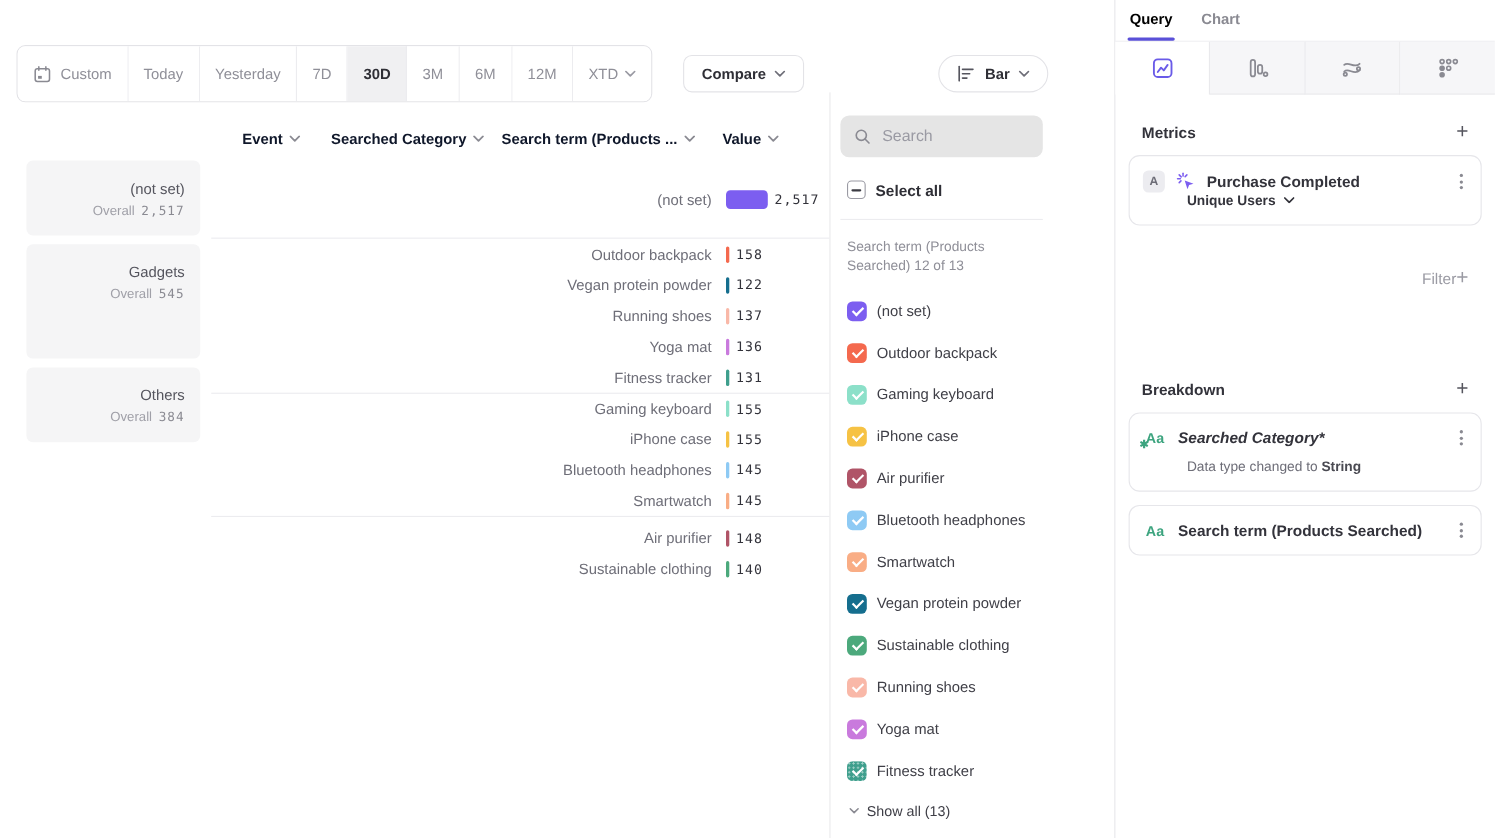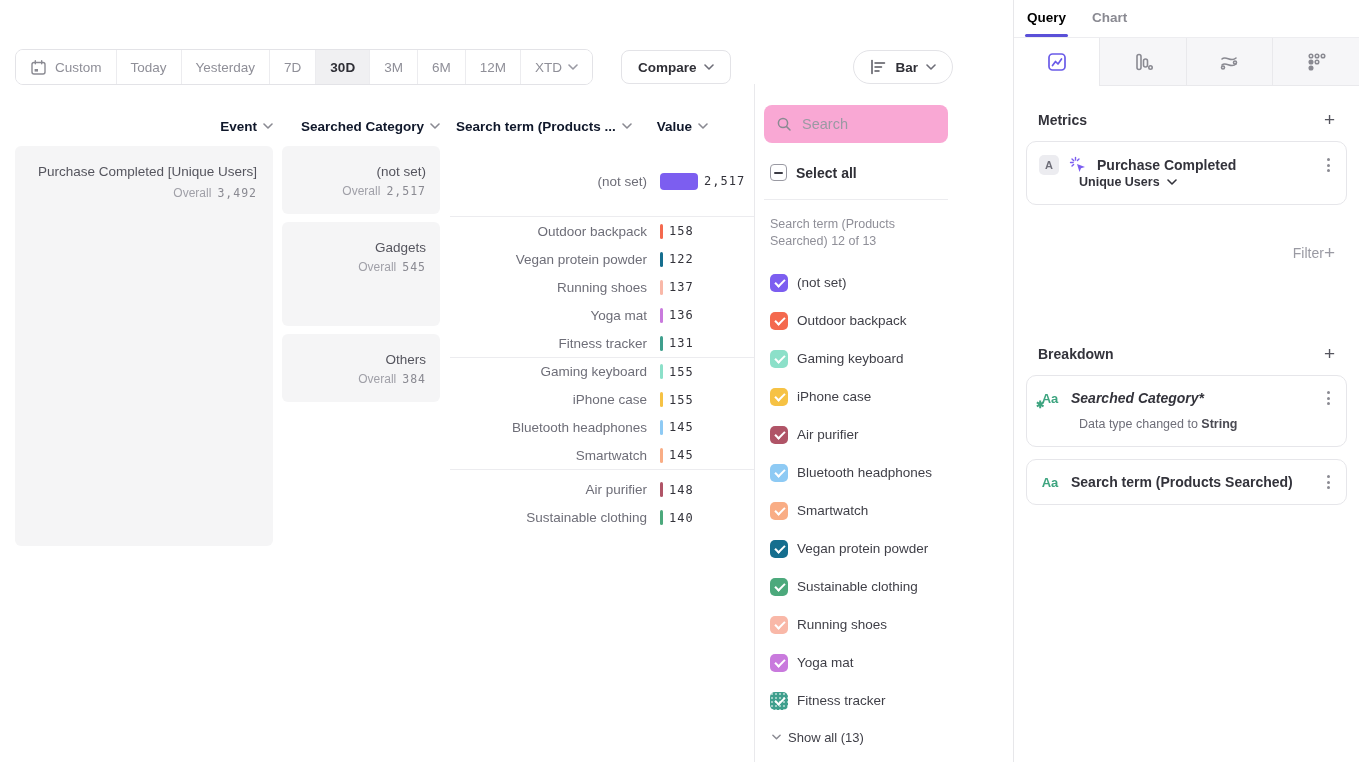--- a/index.html
+++ b/index.html
@@ -3,21 +3,21 @@
 <meta charset="utf-8">
 <style>
   * { box-sizing: border-box; margin: 0; padding: 0; }
   html,body { width:1359px; height:762px; overflow:hidden; background:#fff;
     font-family:"Liberation Sans", sans-serif; color:#3a3a42; }
   .app { display:grid; grid-template-columns:1013px 346px; height:762px; }
 
   
   .main-col { display:flex; flex-direction:column; }
   .toolbar { display:flex; align-items:center; margin:50px 15px 0 15px; height:34px; flex:0 0 auto; }
-  .seg-control { display:flex; align-items:stretch; height:36px; border:1px solid #e3e3e7; border-radius:8px; overflow:hidden; background:#fff; }
+  .seg-control { display:flex; align-items:stretch; height:52px; border:1px solid #e3e3e7; border-radius:8px; overflow:hidden; background:#fff; }
   .seg { display:flex; align-items:center; gap:8px; padding:0 14px; font-size:13.5px; color:#8f8f98; border-right:1px solid #ececef; cursor:pointer; white-space:nowrap; background:#fff; }
   .seg:last-child { border-right:none; }
   .seg.selected { background:#f0f0f2; color:#2f2f36; font-weight:bold; }
   .seg .chev { color:#9a9aa3; margin-left:-2px; }
   .btn { display:flex; align-items:center; gap:8px; height:34px; padding:0 16px; border:1px solid #e3e3e7; border-radius:8px; background:#fff; font-size:13.5px; font-weight:bold; color:#2f2f36; cursor:pointer; }
   .compare { margin-left:28px; }
   .chart-type { margin-left:auto; margin-right:45px; border-radius:17px; }
   .chev { color:#6e6e78; display:inline-flex; }
 
   .content-row { display:flex; flex:1; margin-top:0; }
@@ -45,21 +45,21 @@
   .trow { display:flex; align-items:center; height:28px; cursor:pointer; }
   .trow-label { flex:1; text-align:right; padding-right:13px; font-size:13.5px; color:#6e6e78; white-space:nowrap; }
   .trow-viz { width:94px; display:flex; align-items:center; gap:6px; }
   .tbar { height:15px; border-radius:3px; flex:0 0 auto; }
   .tbar.big { height:17px; border-radius:4px; }
   .tval { font-family:"DejaVu Sans Mono", monospace; font-size:12px; color:#32323a; letter-spacing:1px; }
 
   
   .filter-panel { width:259px; border-left:1px solid #e9e9ec; padding:21px 65px 0 9px; }
   .fp-inner { width:184px; }
-  .search-box { display:flex; align-items:center; gap:10px; height:38px; background:#f9a8d4; border-radius:8px; padding:0 12px; }
+  .search-box { display:flex; align-items:center; gap:10px; height:38px; background:#e5e5e5; border-radius:8px; padding:0 12px; }
   .search-box input { border:none; outline:none; background:transparent; font-size:14.5px; color:#3a3a42; width:120px; font-family:"Liberation Sans", sans-serif; }
   .search-box input::placeholder { color:#9a9aa3; }
   .select-all { display:flex; align-items:center; gap:9px; margin:21px 0 0 6px; cursor:pointer; }
   .select-all-label { font-size:14px; font-weight:bold; color:#2f2f36; }
   .cb-ind { width:17px; height:17px; border:1.5px solid #9a9aa3; border-radius:4px; background:#fff; display:flex; align-items:center; justify-content:center; }
   .cb-ind .bar { width:9px; height:2px; background:#3b3b43; border-radius:1px; }
   .fp-divider { height:1px; background:#ececef; margin:18px 0 16px 0; }
   .fp-group-label { font-size:12.5px; color:#8f8f98; line-height:1.35; margin-left:6px; }
   .fp-items { margin-top:14px; }
   .fp-item { display:flex; align-items:center; gap:9px; height:38px; margin-left:6px; cursor:pointer; }
@@ -210,26 +210,20 @@
             <div class="th th-value">
               <span>Value</span>
               <span class="chev">
                 <svg width="10" height="6" viewBox="0 0 10 6">
                   <path d="M1 1l4 4 4-4" fill="none" stroke="currentColor" stroke-width="1.6" stroke-linecap="round" stroke-linejoin="round"></path>
                 </svg>
               </span>
             </div>
           </div>
         <div class="tbody">
-          <div class="event-box">
-            <div class="ebox-label">Purchase Completed [Unique Users]</div>
-            <div class="overall-line">
-              <span>Overall</span><span class="num">3,492</span>
-            </div>
-          </div>
           <div class="cat-col" id="cat-col">
               <div class="cat-box" style="height: 68px;">
                 <div class="cat-label">(not set)</div>
                 <div class="overall-line"><span>Overall</span><span class="num">2,517</span></div>
               </div>
               <div class="cat-box" style="height: 104px;">
                 <div class="cat-label">Gadgets</div>
                 <div class="overall-line"><span>Overall</span><span class="num">545</span></div>
               </div>
               <div class="cat-box" style="height: 68px;">

